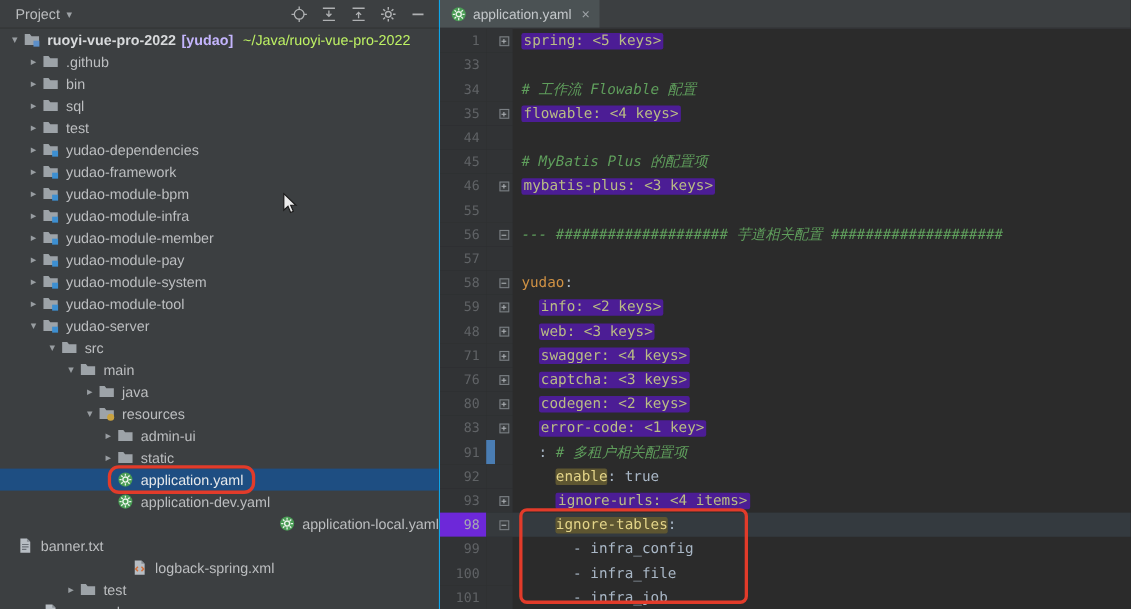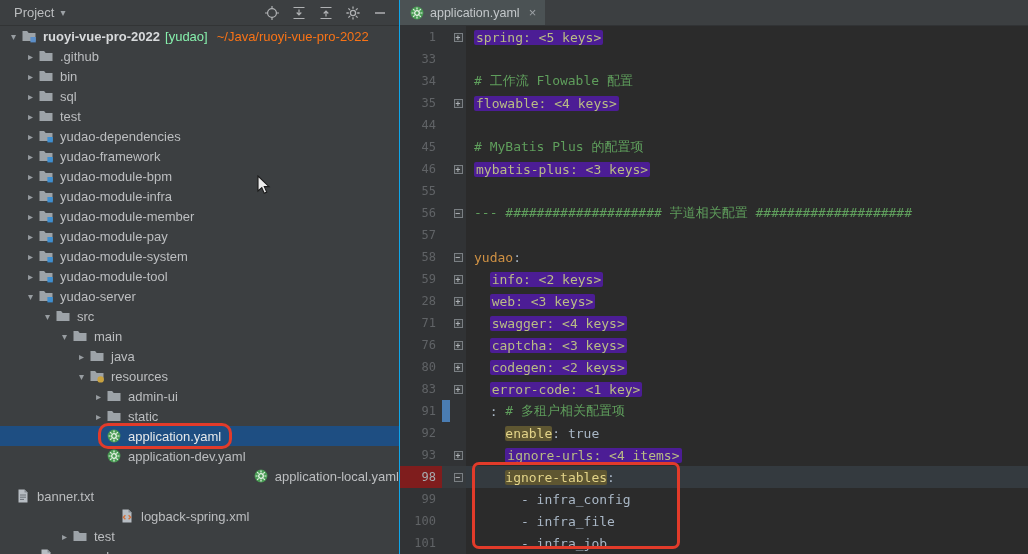--- a/index.html
+++ b/index.html
@@ -38,23 +38,23 @@
   .tree-row.selected { background:#1e4e82; color:#e6e9eb; }
   .chevron { flex:0 0 15px; width:15px; text-align:center; font-size:10px; color:#9a9fa3; color:#989da1; }
   .row-inner { display:flex; align-items:center; height:100%; }
   .row-inner.annotated {
     box-shadow:0 0 0 3px #e23b2a; border-radius:7px;
     padding:1px 8px 1px 5px; margin-left:-5px;
   }
   .tree-icon { flex:0 0 16px; width:16px; height:16px; margin-right:6px; }
   .tree-icon svg { display:block; }
   .tree-label {}
-  .tree-row .tag { font-weight:normal; color:#86efac; margin-left:5px; }
+  .tree-row .tag { font-weight:bold; color:#c4b5fd; margin-left:5px; }
   .tree-row.rootrow .tree-label { font-weight:bold; color:#d8dadc; }
-  .tree-row .suffix { color:#f97316; margin-left:9px; }
+  .tree-row .suffix { color:#bef264; margin-left:9px; }
 
   
   .editor { flex:1; position:relative; display:flex; flex-direction:column; background:#2b2b2b; overflow:hidden; }
   .tabbar { height:26px; flex:0 0 26px; background:#3c3f41; display:flex; align-items:stretch; border-bottom:1px solid #313335; }
   .tab {
     display:flex; align-items:center; gap:6px; padding:0 9px;
     background:#4b5254; color:#c3c7ca; font-size:12.5px; cursor:pointer;
   }
   .tab-icon { width:15px; height:15px; }
   .tab-icon svg { display:block; }
@@ -70,26 +70,26 @@
   .mark { flex:0 0 8px; width:8px; background:#313335; }
   .mark.changed { background:#4a7db3; }
   .fold { flex:0 0 16px; width:16px; background:#313335; display:flex; align-items:center; justify-content:center; }
   .fold-box {
     width:9px; height:9px; border:1px solid #7a7f83; background:#3b3e40;
     color:#aeb2b6; font:bold 8px/7px "DejaVu Sans Mono", monospace;
     display:flex; align-items:center; justify-content:center; cursor:pointer;
   }
   .ltext { flex:1; display:flex; align-items:center; padding-left:8px; white-space:pre; color:#a9b7c6; cursor:text; }
   .line.cur { background:#343a3f; }
-  .line.cur .num { background:#7f1d1d; color:#a7acb0; }
+  .line.cur .num { background:#6d28d9; color:#a7acb0; }
   .line.cur .mark, .line.cur .fold { background:#363a3d; }
 
   .sg-plain   { color:#a9b7c6; }
   .sg-key     { color:#cf9144; }
-  .sg-comment { color:#5f9e5c; }
+  .sg-comment { color:#5f9e5c; font-style:italic; }
   .sg-value   { color:#a9b7c6; }
   .sg-folded  { background:#4c1d95; color:#b9bd84; border-radius:2px; padding:0 2px; }
   .sg-hl      { background:#5e5631; color:#e3d489; border-radius:2px; }
 
   .editor-annotation {
     position:absolute; left:72px; top:462px; width:208px; height:87px;
     border:3px solid #e23b2a; border-radius:7px; pointer-events:none; z-index:5;
   }
 
   .cursor { position:absolute; left:257px; top:175px; z-index:9; pointer-events:none; }
@@ -557,21 +557,21 @@
         </div>
         <div class="line">
           <span class="num">59</span>
           <span class="mark"></span>
           <span class="fold">
             <span class="fold-box">+</span>
           </span>
           <span class="ltext"><span class="sg-plain">  </span><span class="sg-folded">info: &lt;2 keys&gt;</span></span>
         </div>
         <div class="line">
-          <span class="num">28</span>
+          <span class="num">48</span>
           <span class="mark"></span>
           <span class="fold">
             <span class="fold-box">+</span>
           </span>
           <span class="ltext"><span class="sg-plain">  </span><span class="sg-folded">web: &lt;3 keys&gt;</span></span>
         </div>
         <div class="line">
           <span class="num">71</span>
           <span class="mark"></span>
           <span class="fold">

